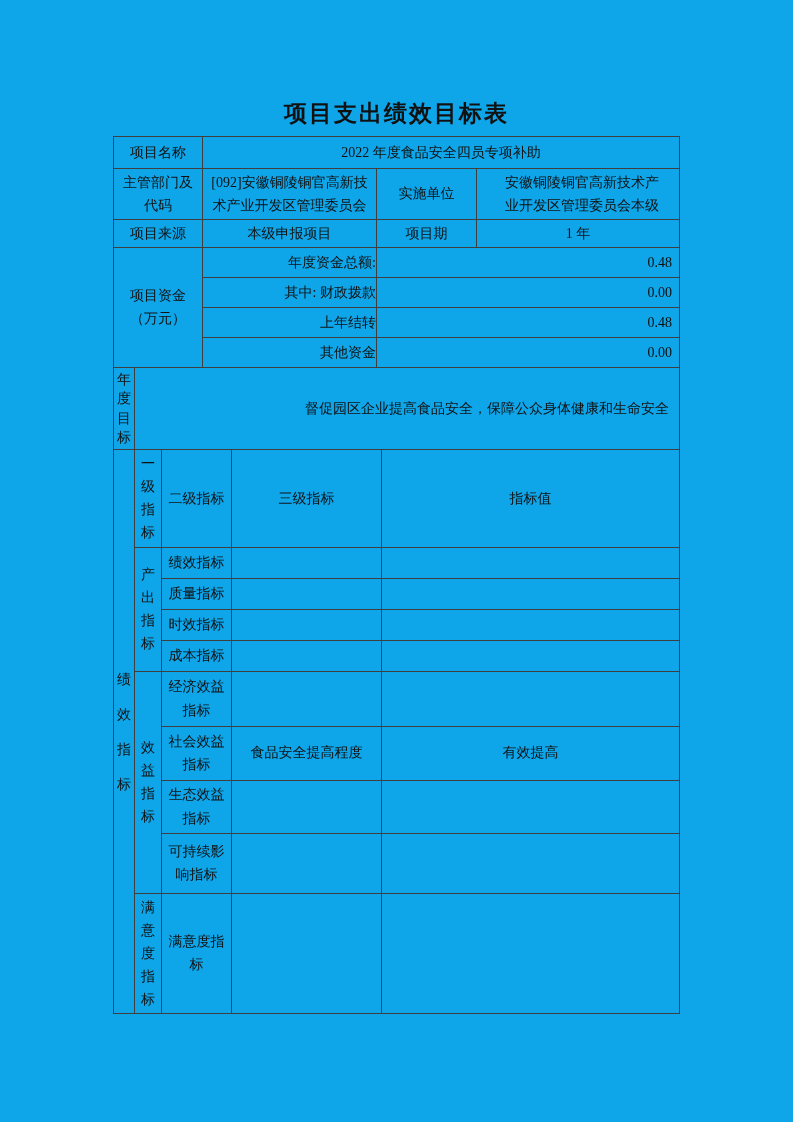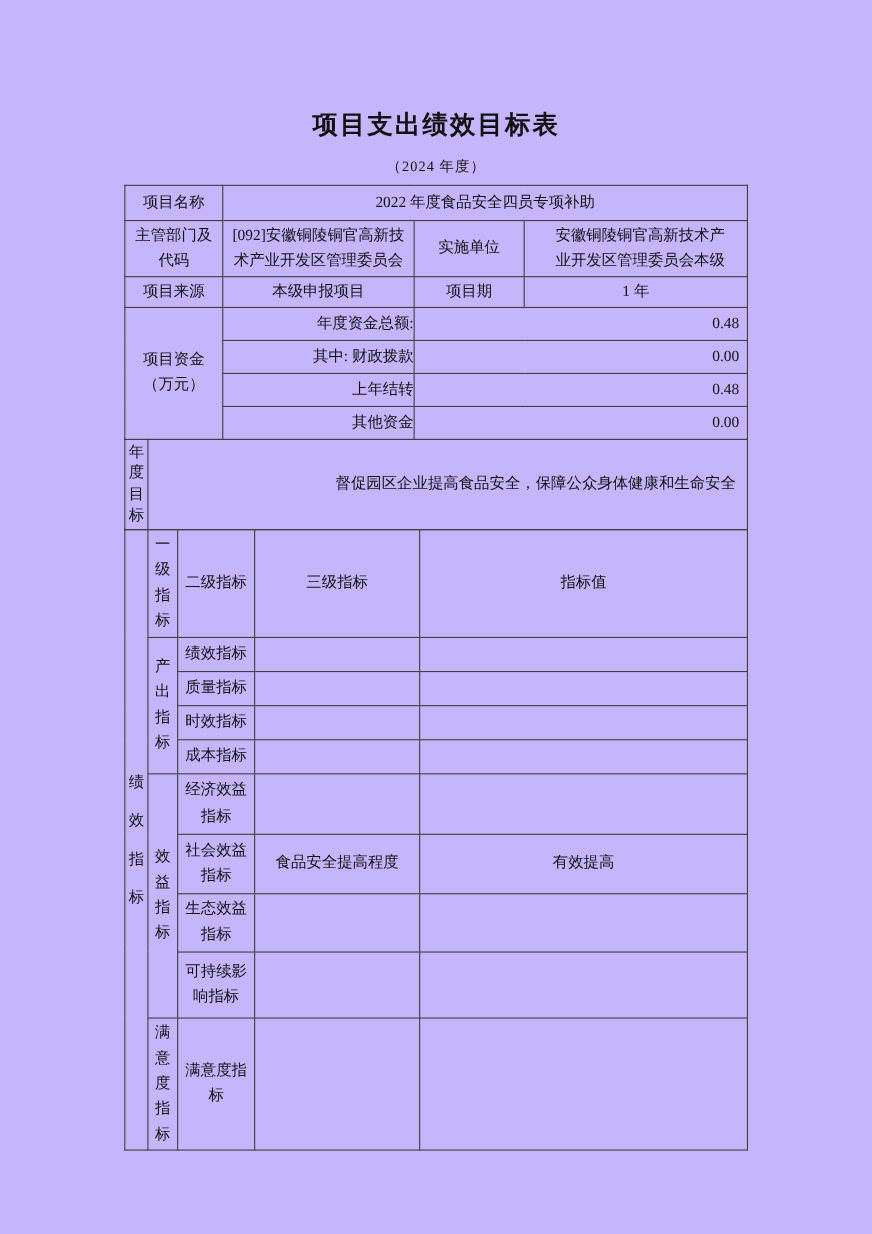--- a/index.html
+++ b/index.html
@@ -2,21 +2,21 @@
 <html><head>
 <meta charset="utf-8">
 <style>
   * { margin: 0; padding: 0; box-sizing: border-box; }
   html, body { background: #ffffff; }
   .page {
     position: relative;
     width: 793px;
     height: 1122px;
     margin: 0 auto;
-    background: #c4b5fd;
+    background: #0ea5e9;
     font-family: "Liberation Serif", "DejaVu Serif", serif;
     color: #111111;
     overflow: hidden;
   }
   .title {
     padding-top: 100px;
     text-align: center;
     font-size: 23px;
     font-weight: bold;
     letter-spacing: 2px;
@@ -62,21 +62,20 @@
   }
   .vsnug { line-height: 1.38; }
   .vtall { line-height: 2.5; }
 </style>
 </head>
 <body>
 
 <div class="page">
 
   <h1 class="title">项目支出绩效目标表</h1>
-  <div class="subtitle">（2024 年度）</div>
 
   <table class="tbl tbl-first">
     <colgroup>
       <col style="width:89px">
         <col style="width:174px">
         <col style="width:100px">
         <col style="width:203px">
     </colgroup>
     <tbody>
         <tr style="height:32px">

